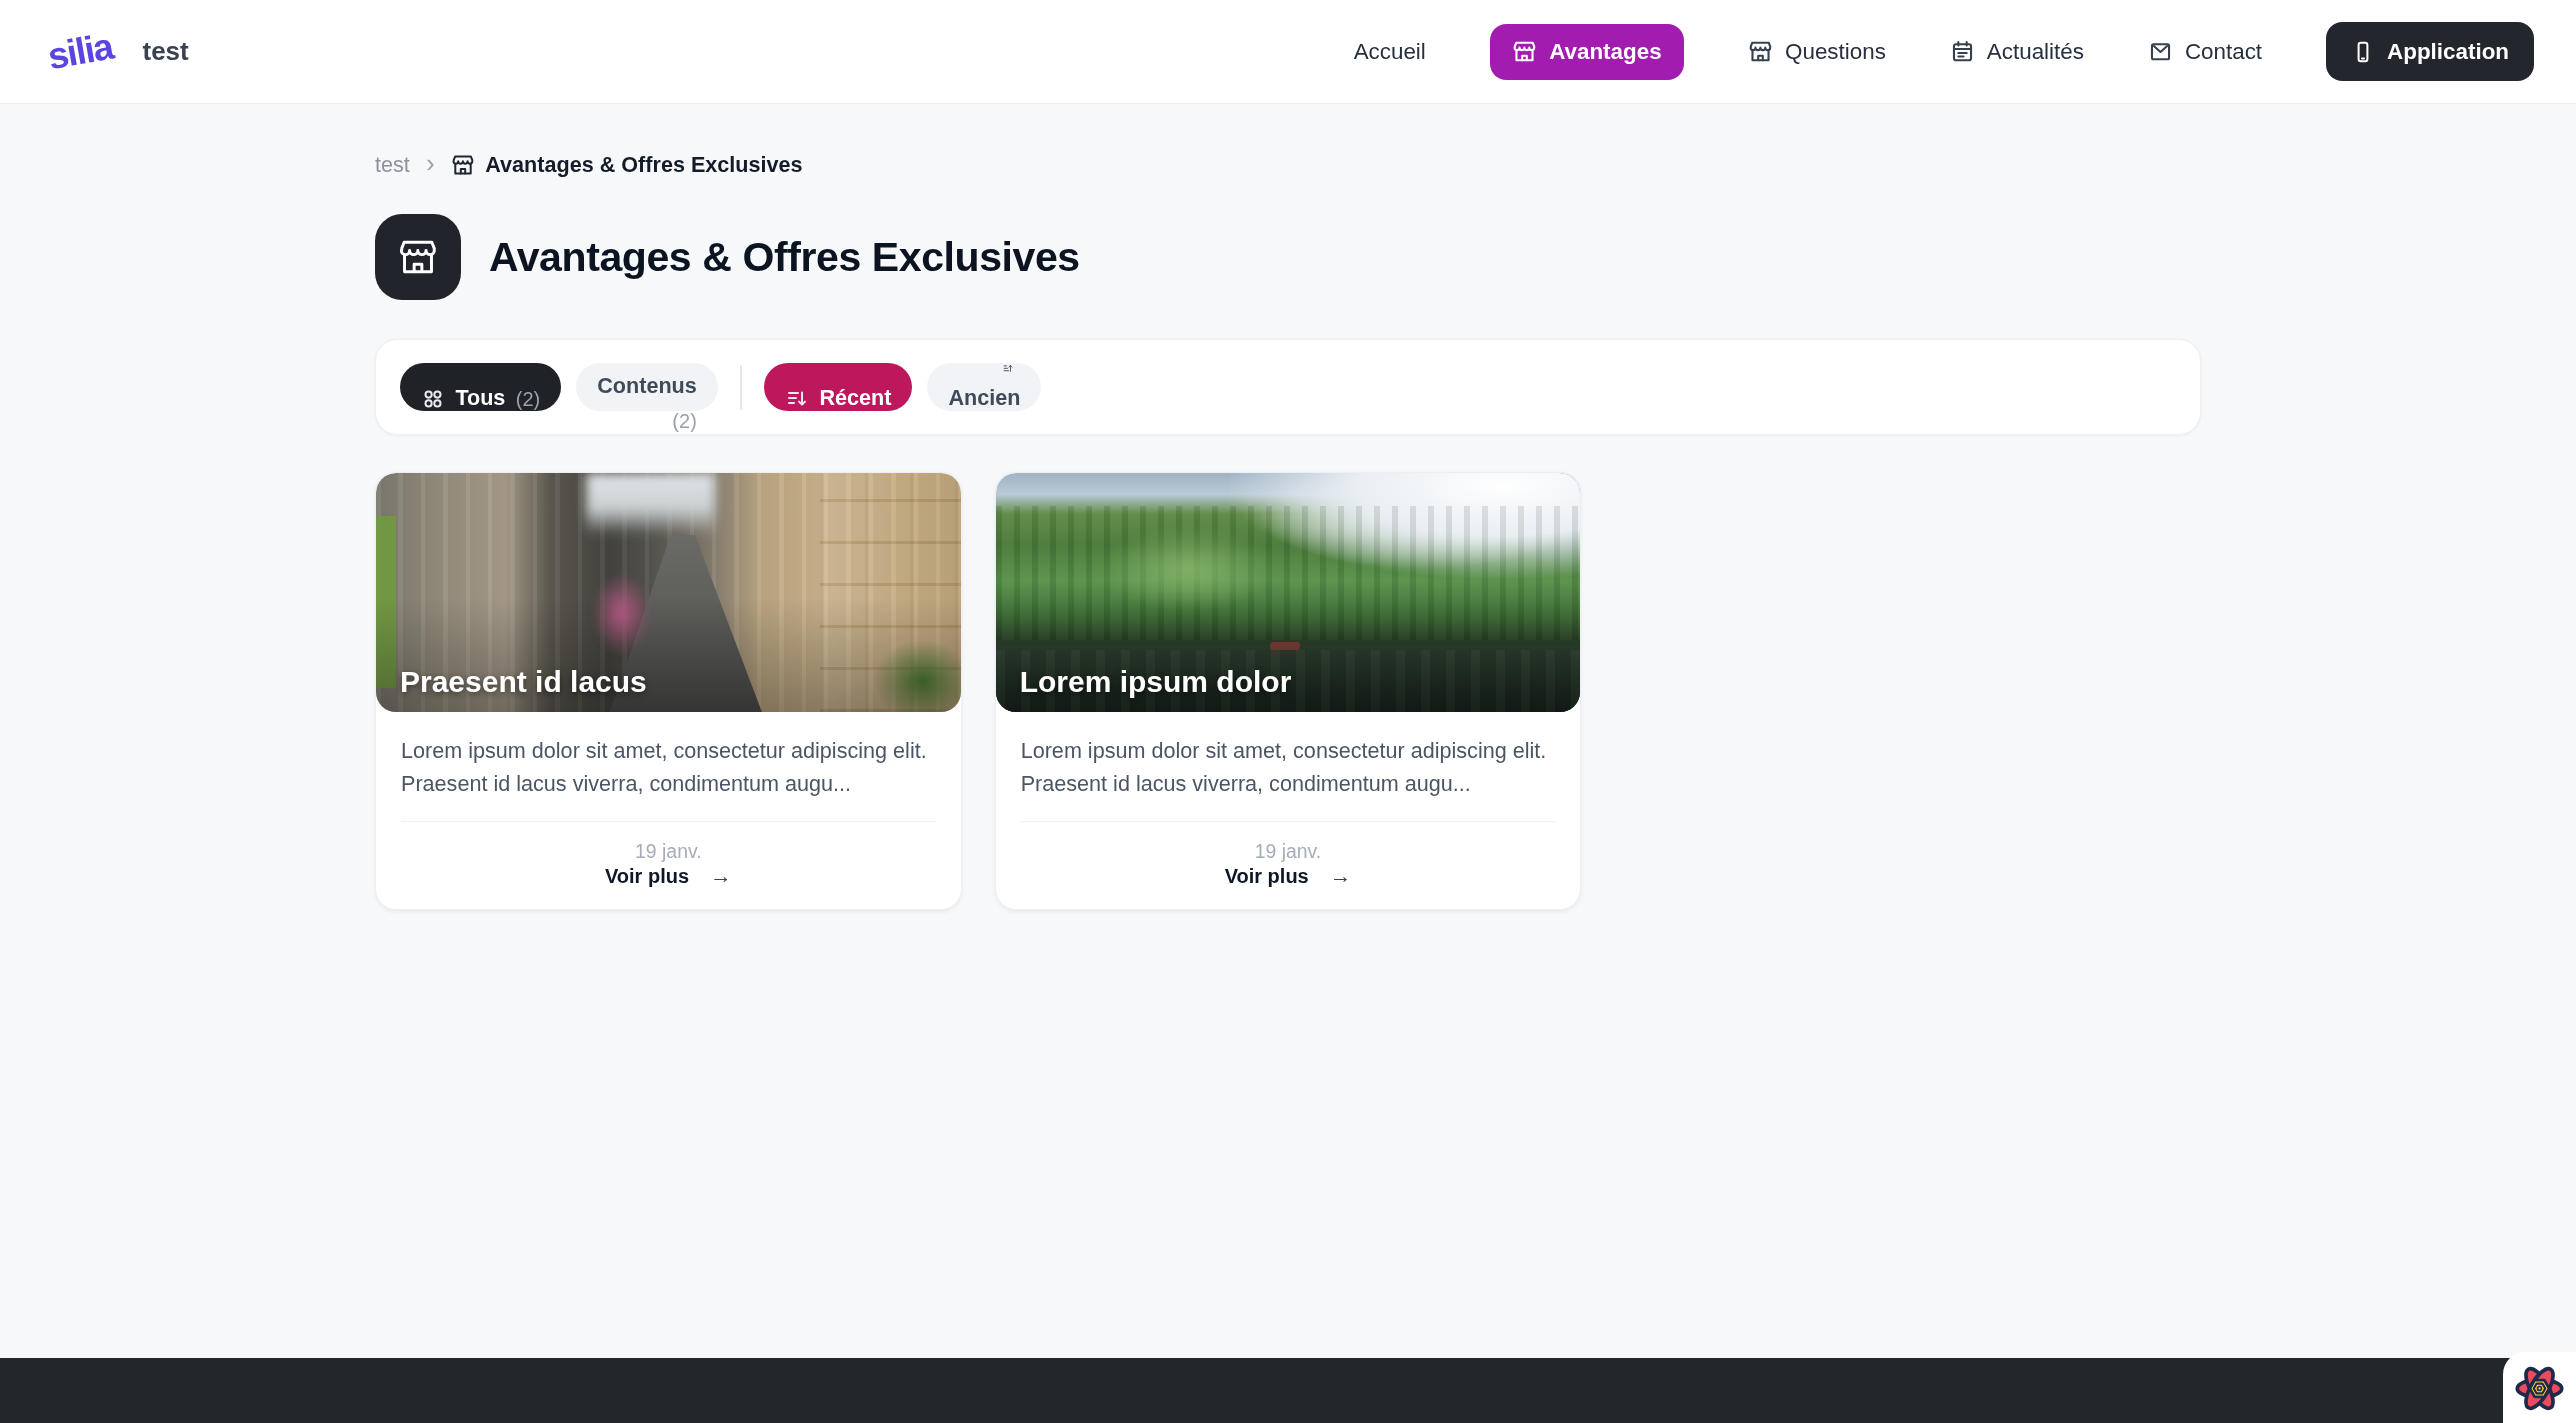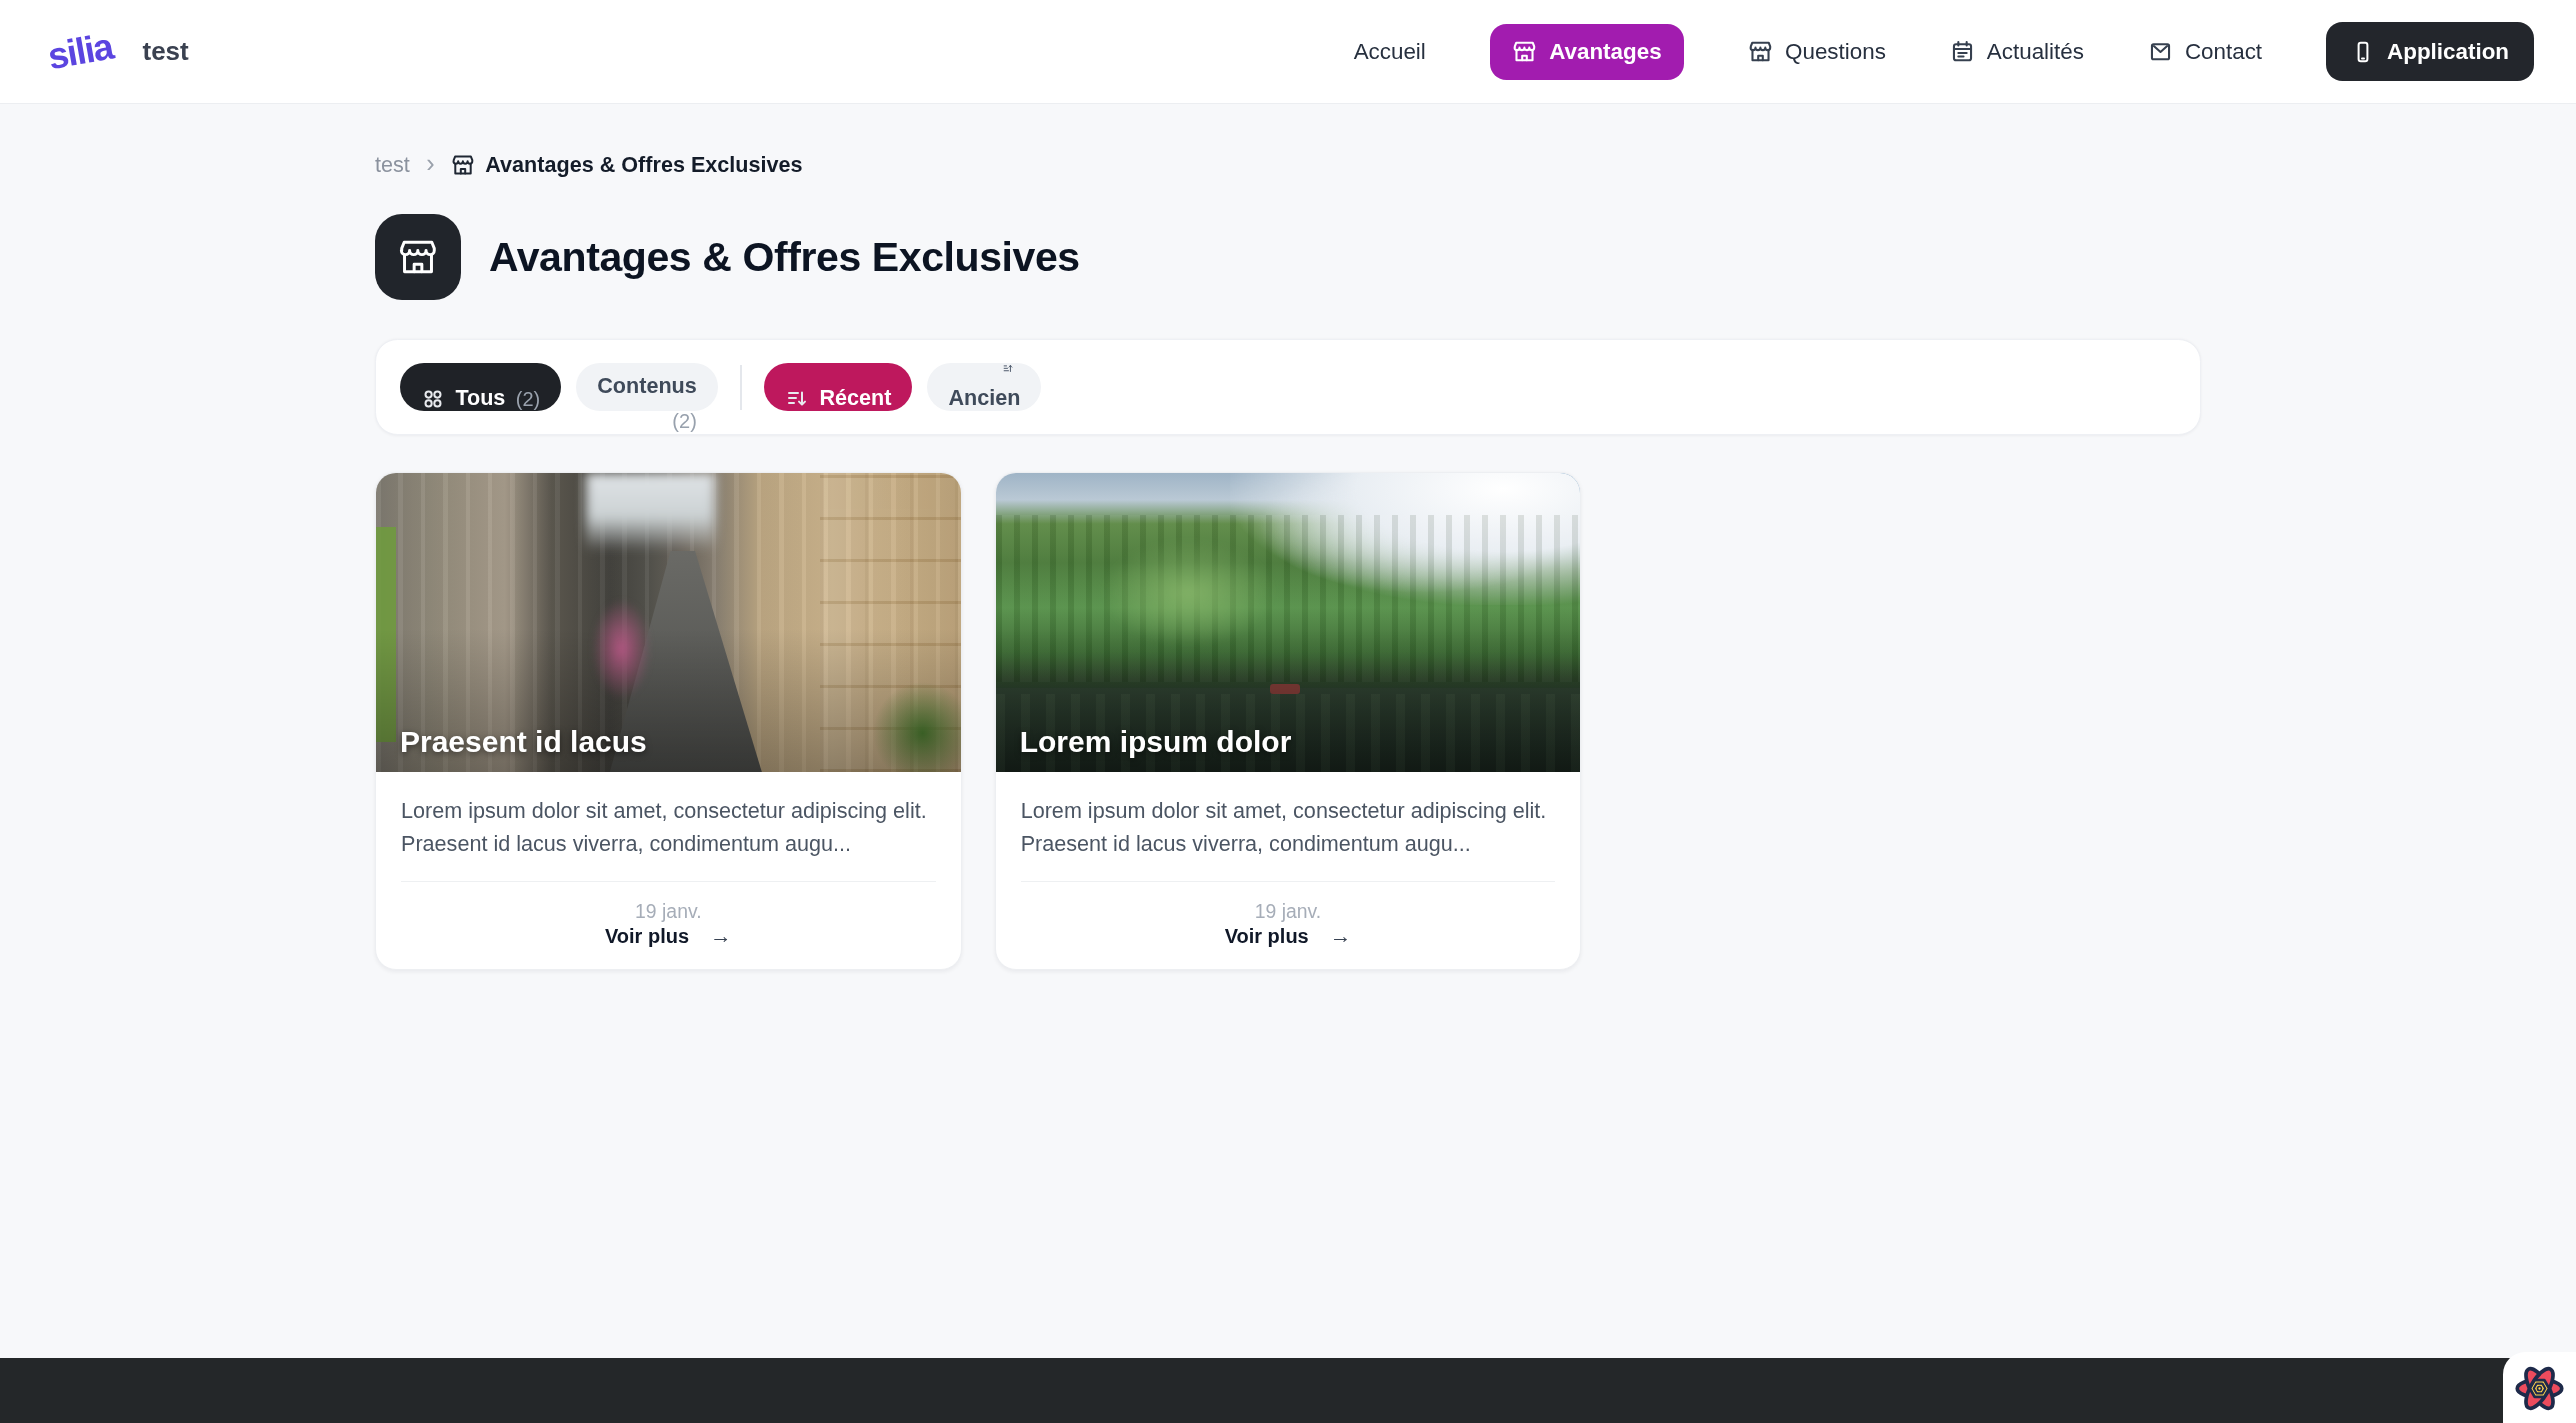--- a/index.html
+++ b/index.html
@@ -58,21 +58,21 @@
   .pill-light .count { color:#98a1ad; font-weight:500; }
   .pill-navy { background:#be185d; color:#ffffff; font-weight:700; }
   .pill-navy svg { stroke:#e8eaee; }
   .gap20 { width:15px; flex:none; }
   .vdivider { width:1.5px; height:45px; background:#e4e7ec; margin:0 22.4px; flex:none; }
 
   
   .cards { display:grid; grid-template-columns:repeat(3,1fr); gap:33px; margin-top:37px; }
   .card { background:#ffffff; border:0.7px solid #edeff2; border-radius:21px; overflow:hidden;
           box-shadow:0 1.5px 4.5px rgba(16,24,40,.06); cursor:pointer; }
-  .card-img { position:relative; height:299px; overflow:hidden; }
+  .card-img { position:relative; height:239px; overflow:hidden;border-radius:20px; }
   .card-img > div { position:absolute; }
   .img-shade { inset:0; background:linear-gradient(180deg, rgba(0,0,0,0) 52%, rgba(0,0,0,.30) 100%); }
   .card-img-title { position:absolute; left:24px; bottom:13.4px; font-size:30px; font-weight:800;
                     color:#ffffff; text-shadow:0 1.5px 6px rgba(0,0,0,.5); z-index:3; }
   .card-body { padding:22.4px 25px 19.4px 25px; }
   .card-desc { font-size:21.6px; line-height:33px; color:#4b5563; }
   .card-rule { border-top:1.5px solid #eef0f2; margin-top:21px; }
   .card-foot { display:flex; align-items:center; justify-content:space-between; margin-top:18px;flex-direction:column; }
   .card-date { font-size:19.4px; color:#a6adb8; }
   .card-cta { font-size:20px; font-weight:700; color:#101828; display:flex; align-items:center; gap:21px; }

